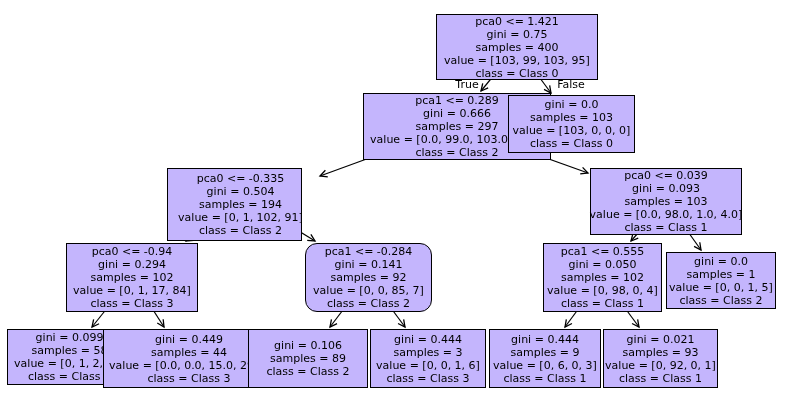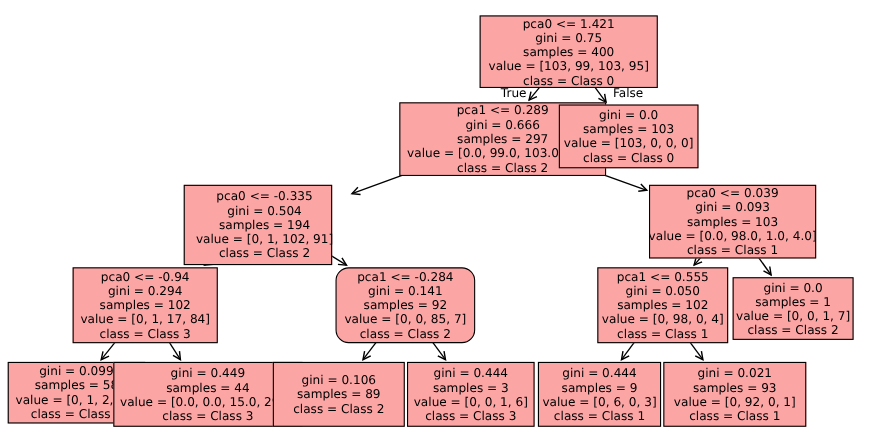--- a/index.html
+++ b/index.html
@@ -20,21 +20,21 @@
   .edge-label {
     position: absolute;
     transform: translate(-50%, -50%);
     font-size: 11px;
     line-height: 12px;
     white-space: nowrap;
   }
   .node {
     position: absolute;
     box-sizing: border-box;
-    background: #fca5a5;
+    background: #c4b5fd;
     border: 1.5px solid #000000;
     display: flex;
     flex-direction: column;
     justify-content: center;
     align-items: center;
     text-align: center;
     font-size: 11px;
     line-height: 13px;
     white-space: nowrap;
   }
@@ -131,21 +131,21 @@
     <span>pca1 &lt;= 0.555</span>
     <span>gini = 0.050</span>
     <span>samples = 102</span>
     <span>value = [0, 98, 0, 4]</span>
     <span>class = Class 1</span>
   </div>
 
   <div class="node" style="left:666px; top:252px; width:110px; height:57px;">
     <span>gini = 0.0</span>
     <span>samples = 1</span>
-    <span>value = [0, 0, 1, 7]</span>
+    <span>value = [0, 0, 1, 5]</span>
     <span>class = Class 2</span>
   </div>
 
   <div class="node" style="left:7px; top:329px; width:125px; height:56px;">
     <span>gini = 0.099</span>
     <span>samples = 58</span>
     <span>value = [0, 1, 2, 55]</span>
     <span>class = Class 3</span>
   </div>
 
@@ -169,20 +169,20 @@
     <span>class = Class 3</span>
   </div>
 
   <div class="node" style="left:489px; top:329px; width:112px; height:59px;">
     <span>gini = 0.444</span>
     <span>samples = 9</span>
     <span>value = [0, 6, 0, 3]</span>
     <span>class = Class 1</span>
   </div>
 
-  <div class="node" style="left:603px; top:329px; width:130px; height:59px;">
+  <div class="node" style="left:603px; top:329px; width:115px; height:59px;">
     <span>gini = 0.021</span>
     <span>samples = 93</span>
     <span>value = [0, 92, 0, 1]</span>
     <span>class = Class 1</span>
   </div>
 
 </div>
 
 </body></html>

